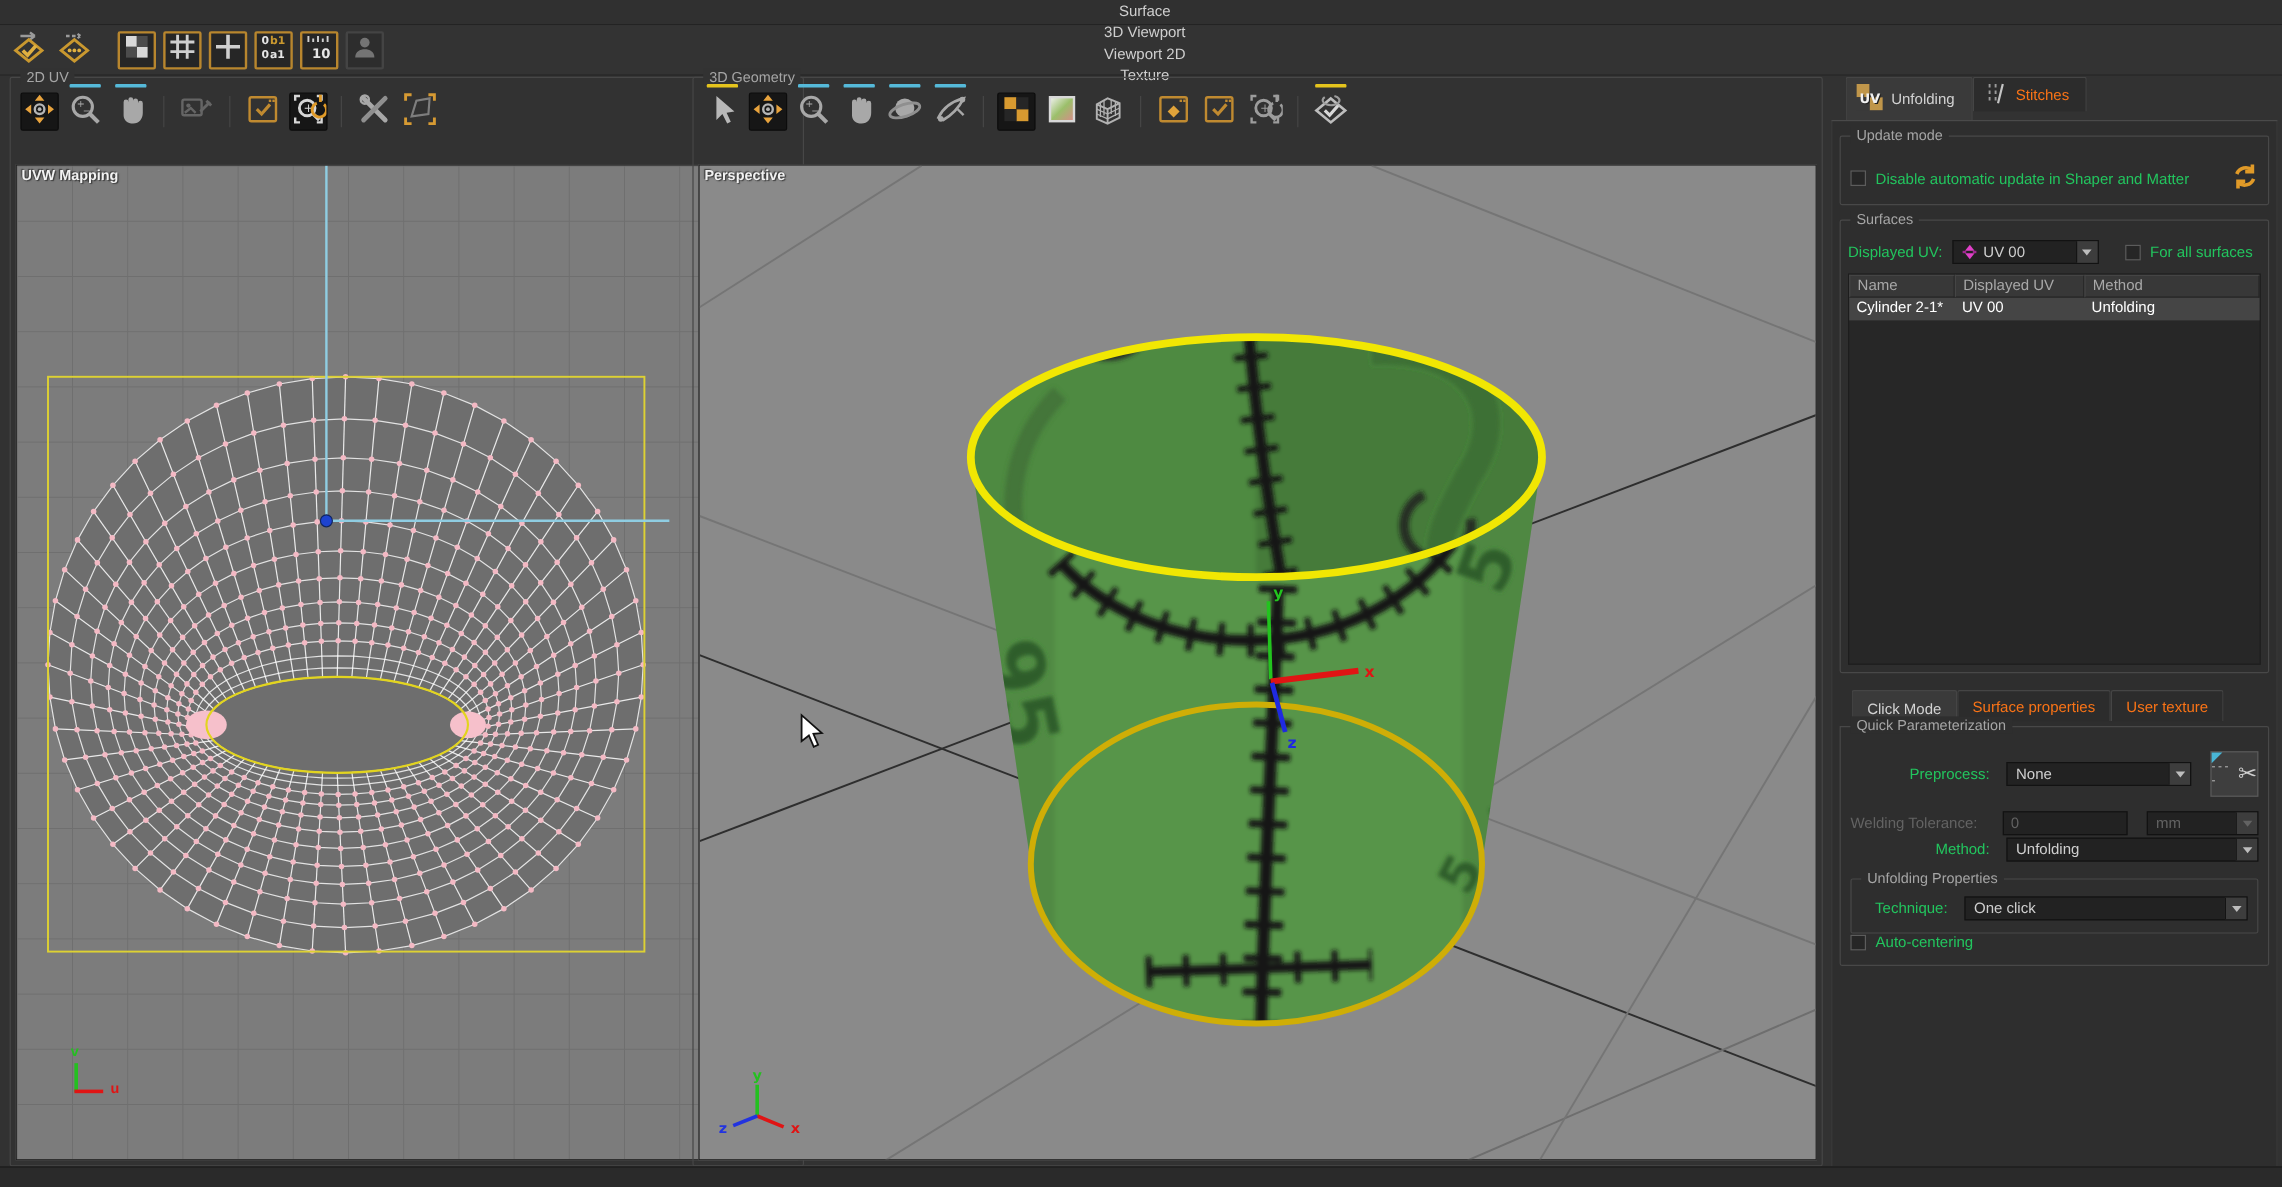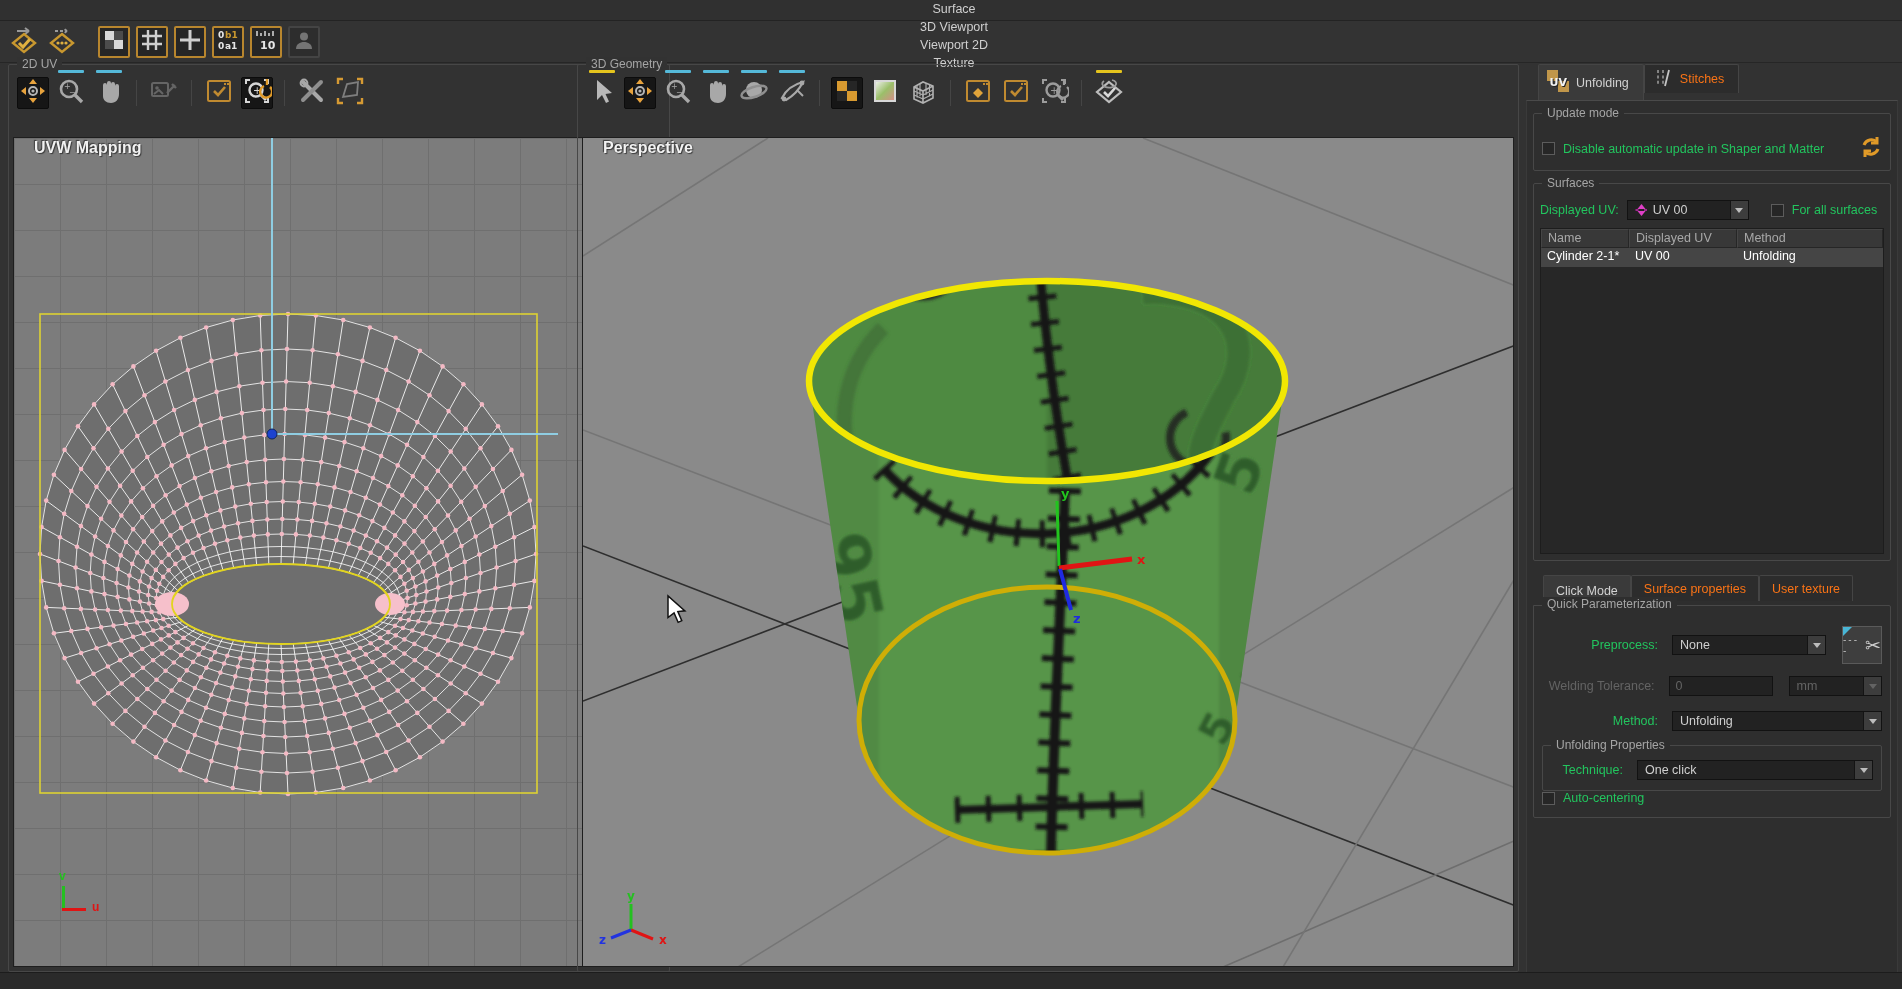--- a/index.html
+++ b/index.html
@@ -27,21 +27,21 @@
     display:flex; align-items:center; gap:6px; }
   .viewport { position:absolute; left:4px; right:4px; top:72px; bottom:4px;
     border:1px solid #1e1e1e; overflow:hidden; }
   #uv2d-panel   { left:8px;    width:662px; }
   #geo3d-panel  { left:577px;  width:942px; }
   #vp2d { background:#7c7c7c;
     background-image:linear-gradient(#6f6f6f 1px, transparent 1px),
                      linear-gradient(90deg,#6f6f6f 1px, transparent 1px);
     background-size:46px 46px; }
   #vp3d { background:#8a8a8a; }
-  .vp-label { position:absolute; top:1px; left:20px; font-size:16px; font-weight:bold;
+  .vp-label { position:absolute; top:1px; left:4px; font-size:12px; font-weight:bold;
     color:#f2f2f2; text-shadow:1px 1px 1px #3a3a3a, -1px -1px 1px #3a3a3a; z-index:5; }
   .vp-svg { position:absolute; left:0; top:0; }
   
   #uv-axis { position:absolute; left:30px; bottom:34px; width:60px; height:60px; z-index:4; }
   
   #right-panel { position:absolute; left:1526px; top:64px; width:372px; height:908px;
     font-size:12.5px; }
   .tabbar { display:flex; align-items:flex-start; height:36px;margin-left:12px; }
   .tab { background:#2c2c2c; border:1px solid #454545; border-bottom:none; color:#f97316;
     padding:5px 14px 5px 8px; display:flex; align-items:center; gap:7px; height:29px;
@@ -1193,31 +1193,31 @@
               <span class="tri"></span>
             </span>
         </div>
         <div class="scissors-btn" style="margin-left:8px">
           <span class="dash">----</span>
             <span>✂</span>
         </div>
       </div>
 
       <div class="chkrow" style="margin-top:12px">
-        <span class="lab disabled" style="width:116px;text-align:right">Welding Tolerance:</span>
+        <span class="lab disabled" style="width:116px;">Welding Tolerance:</span>
         <input class="txt" style="width: 104px; margin-left: 6px;" disabled="" value="0">
         <div class="sel disabled" style="width:96px;margin-left:8px">
           <span>mm</span>
           <span class="arrowbox">
               <span class="tri"></span>
             </span>
         </div>
       </div>
 
-      <div class="chkrow" style="margin-top:15px">
+      <div class="chkrow" style="margin-top:2px">
         <span class="lab" style="width:116px;text-align:right">Method:</span>
         <div class="sel" style="flex:1;margin-left:6px">
           <span>Unfolding</span>
           <span class="arrowbox">
               <span class="tri"></span>
             </span>
         </div>
       </div>
 
       <div class="group" style="margin:14px 0 0;padding:14px 8px 10px">

